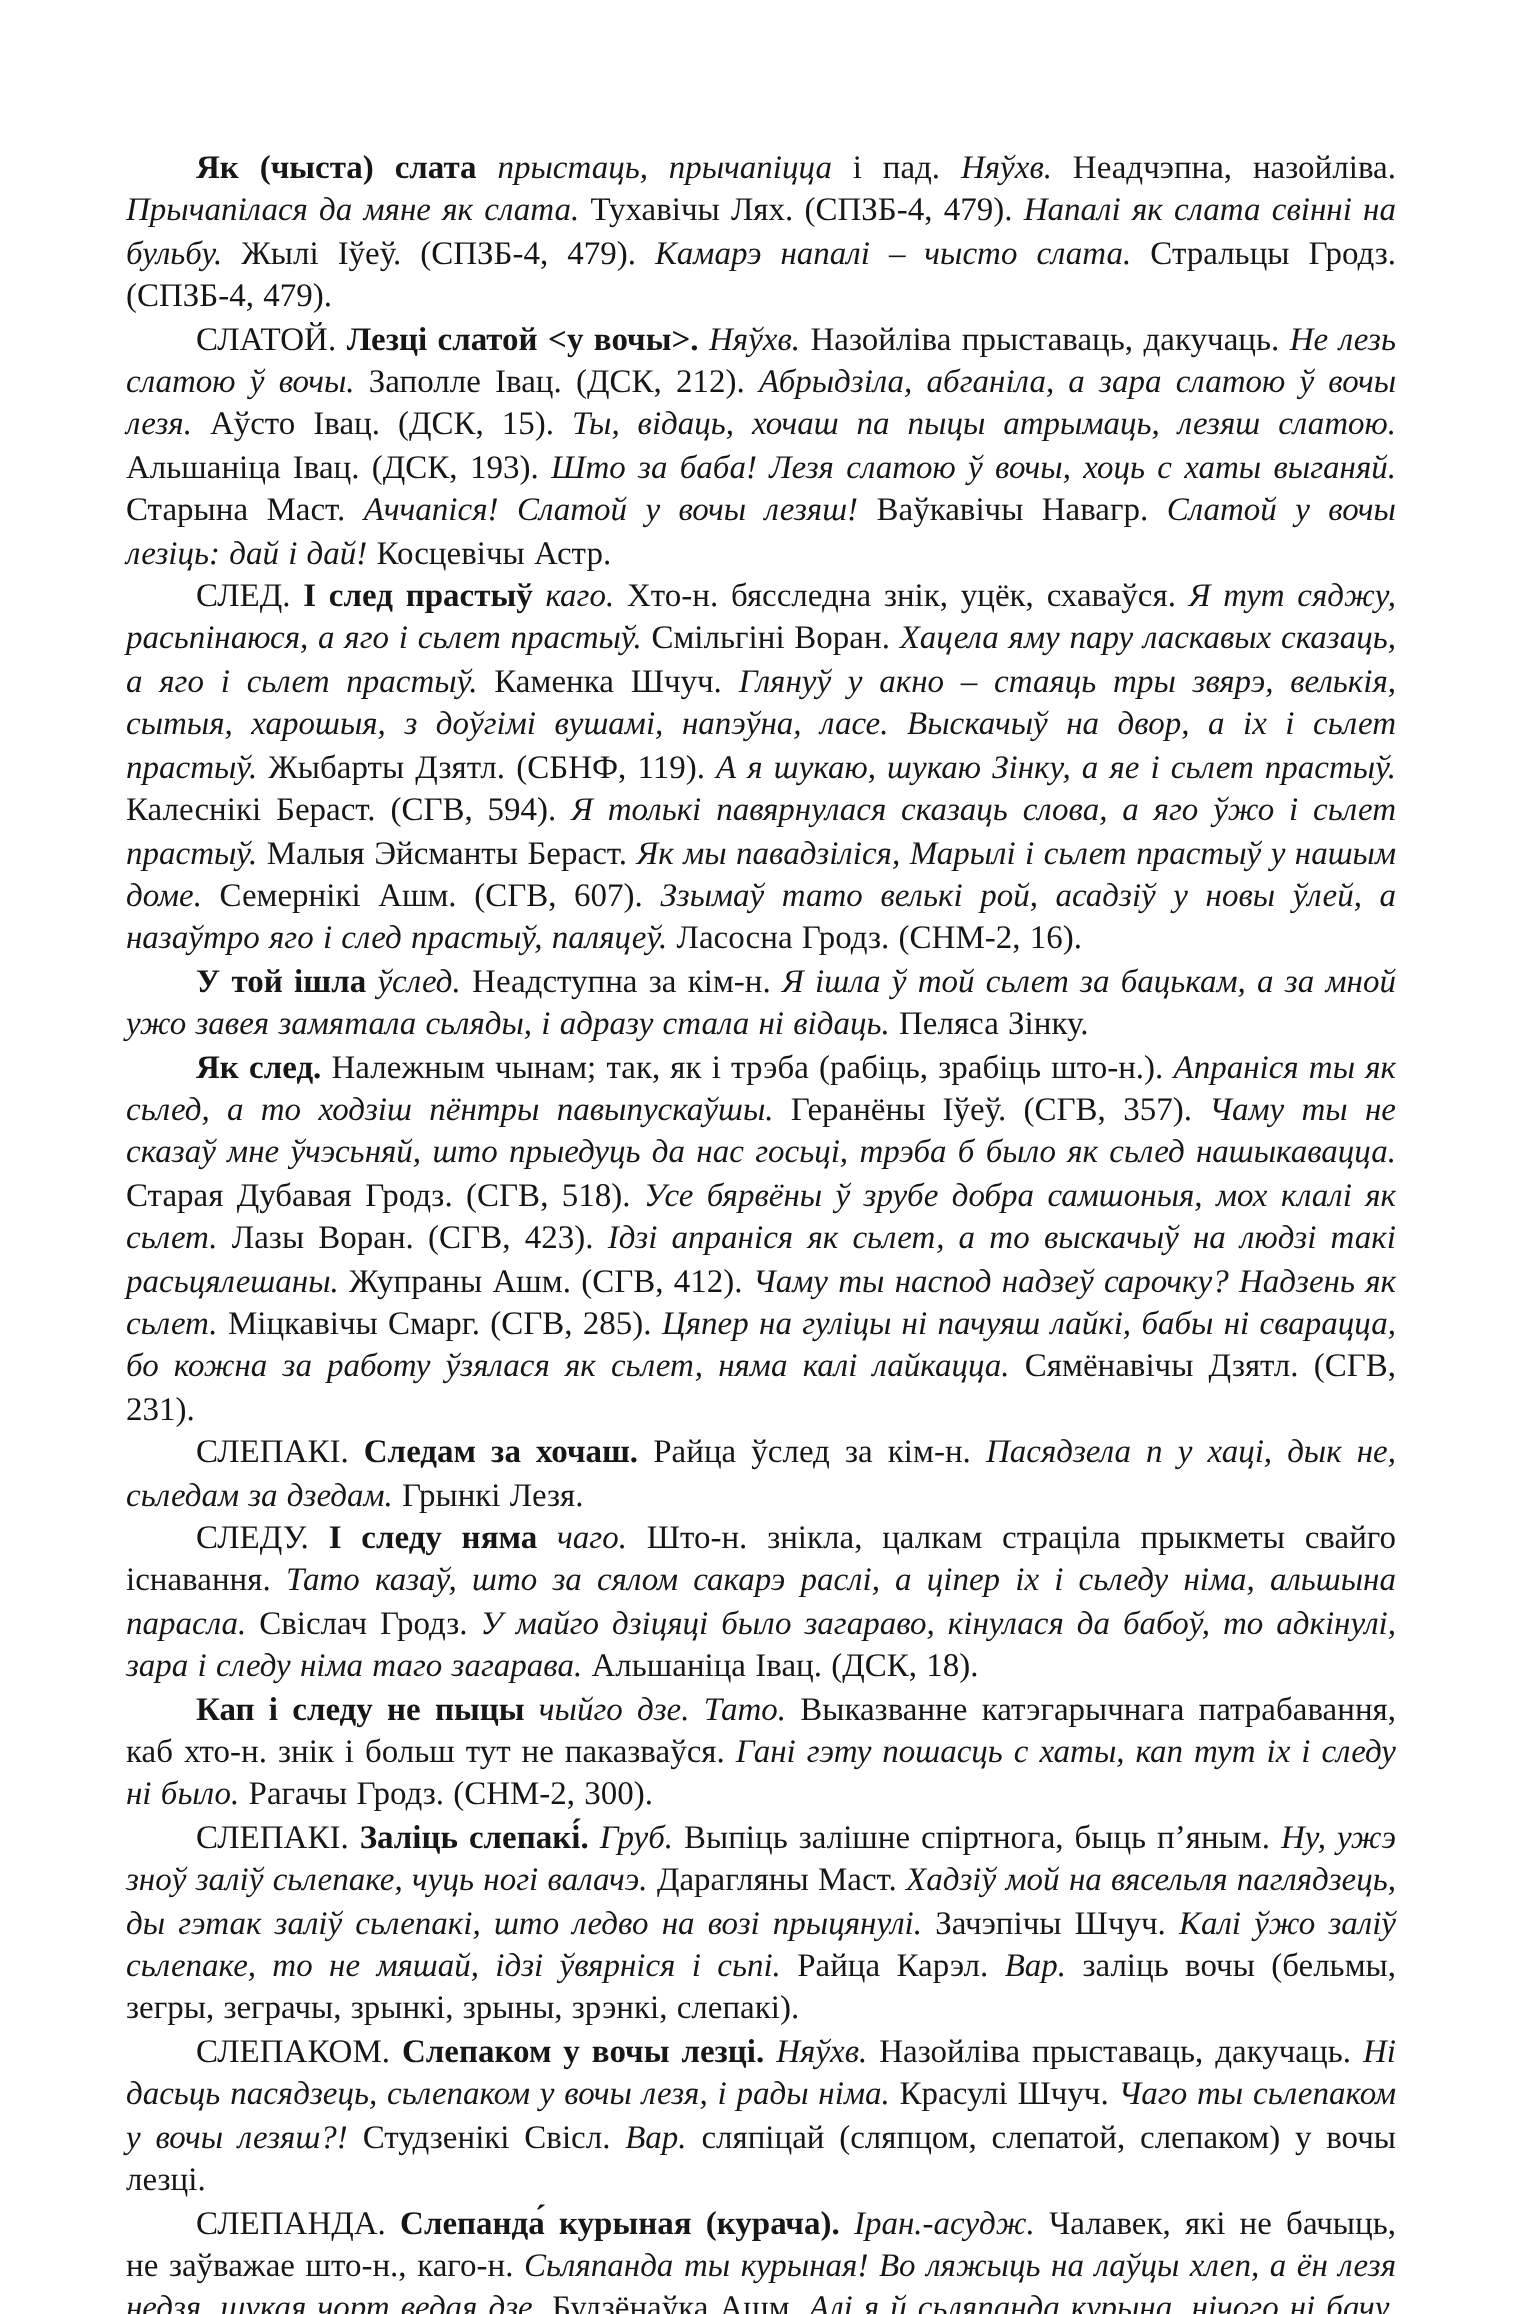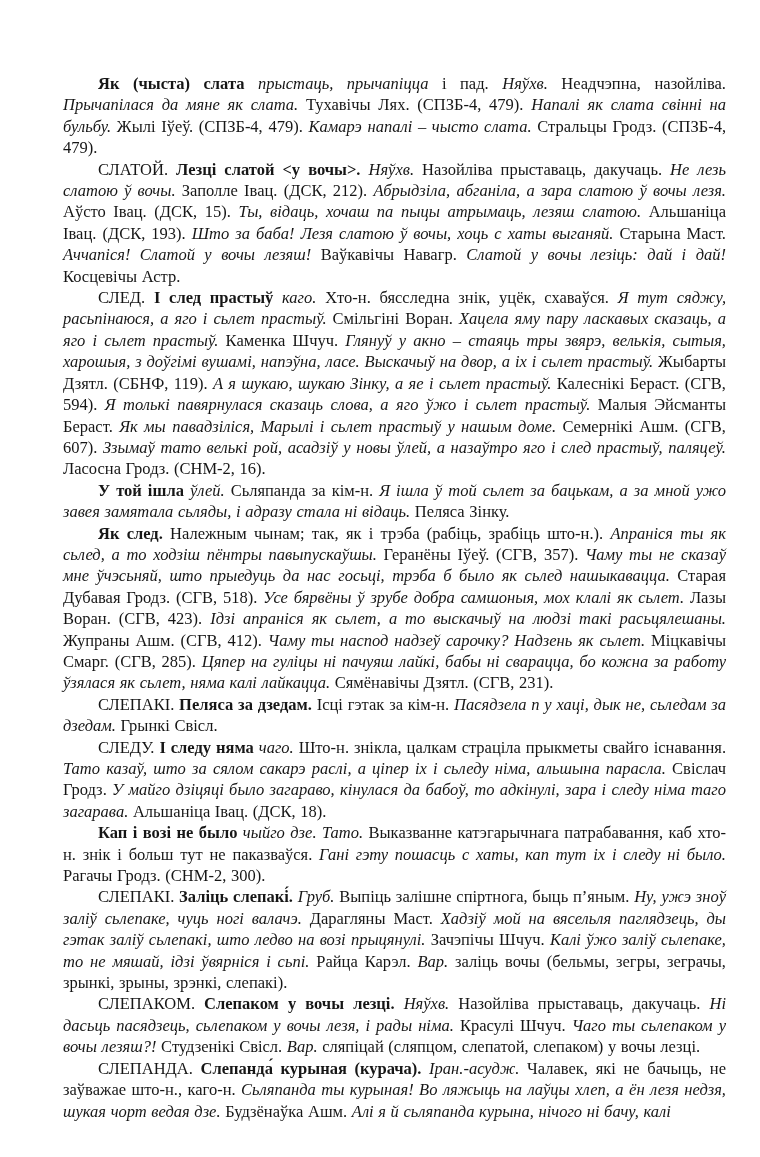--- a/index.html
+++ b/index.html
@@ -10,21 +10,21 @@
   .page {
     position: relative;
     width: 760px;
     height: 1157px;
     background: #ffffff;
     color: #161616;
     font-family: "Liberation Serif", "DejaVu Serif", serif;
     font-size: 16.5px;
     line-height: 21.4px;
     box-sizing: border-box;
-    padding: 73px 34px 0 63px;
+    padding: 73px 62px 0 63px;
     overflow: hidden;
   }
   .entries p {
     margin: 0;
     text-align: justify;
     text-indent: 35px;
     word-spacing: 0.5px;
   }
   .entries .r  { font-style: normal; font-weight: normal; }
   .entries .i  { font-style: italic; font-weight: normal; }
@@ -32,23 +32,23 @@
   .entries .bi { font-style: italic; font-weight: normal; }
 </style>
 </head>
 <body>
 
 <div class="page">
   <div class="entries" id="entries">
       <p><span class="b">Як (чыста) слата </span><span class="i">прыстаць, прычапіцца </span><span class="r">і пад. </span><span class="i">Няўхв. </span><span class="r">Неадчэпна, назойліва. </span><span class="i">Прычапілася да мяне як слата. </span><span class="r">Тухавічы Лях. (СПЗБ-4, 479). </span><span class="i">Напалі як слата свінні на бульбу. </span><span class="r">Жылі Іўеў. (СПЗБ-4, 479). </span><span class="i">Камарэ напалі – чысто слата. </span><span class="r">Стральцы Гродз. (СПЗБ-4, 479).</span></p>
       <p><span class="r">СЛАТОЙ. </span><span class="b">Лезці слатой &lt;у вочы&gt;. </span><span class="i">Няўхв. </span><span class="r">Назойліва прыставаць, дакучаць. </span><span class="i">Не лезь слатою ў вочы. </span><span class="r">Заполле Івац. (ДСК, 212). </span><span class="i">Абрыдзіла, абганіла, а зара слатою ў вочы лезя. </span><span class="r">Аўсто Івац. (ДСК, 15). </span><span class="i">Ты, відаць, хочаш па пыцы атрымаць, лезяш слатою. </span><span class="r">Альшаніца Івац. (ДСК, 193). </span><span class="i">Што за баба! Лезя слатою ў вочы, хоць с хаты выганяй. </span><span class="r">Старына Маст. </span><span class="i">Аччапіся! Слатой у вочы лезяш! </span><span class="r">Ваўкавічы Навагр. </span><span class="i">Слатой у вочы лезіць: дай і дай! </span><span class="r">Косцевічы Астр.</span></p>
       <p><span class="r">СЛЕД. </span><span class="b">І след прастыў </span><span class="i">каго. </span><span class="r">Хто-н. бясследна знік, уцёк, схаваўся. </span><span class="i">Я тут сяджу, расьпінаюся, а яго і сьлет прастыў. </span><span class="r">Смільгіні Воран. </span><span class="i">Хацела яму пару ласкавых сказаць, а яго і сьлет прастыў. </span><span class="r">Каменка Шчуч. </span><span class="i">Глянуў у акно – стаяць тры звярэ, велькія, сытыя, харошыя, з доўгімі вушамі, напэўна, ласе. Выскачыў на двор, а іх і сьлет прастыў. </span><span class="r">Жыбарты Дзятл. (СБНФ, 119). </span><span class="i">А я шукаю, шукаю Зінку, а яе і сьлет прастыў. </span><span class="r">Калеснікі Бераст. (СГВ, 594). </span><span class="i">Я толькі павярнулася сказаць слова, а яго ўжо і сьлет прастыў. </span><span class="r">Малыя Эйсманты Бераст. </span><span class="i">Як мы павадзіліся, Марылі і сьлет прастыў у нашым доме. </span><span class="r">Семернікі Ашм. (СГВ, 607). </span><span class="i">Ззымаў тато велькі рой, асадзіў у новы ўлей, а назаўтро яго і след прастыў, паляцеў. </span><span class="r">Ласосна Гродз. (СНМ-2, 16).</span></p>
-      <p><span class="b">У той ішла </span><span class="i">ўлей. </span><span class="r">Сьляпанда за кім-н. </span><span class="i">Я ішла ў той сьлет за бацькам, а за мной ужо завея замятала сьляды, і адразу стала ні відаць. </span><span class="r">Пеляса Зінку.</span></p>
+      <p><span class="b">У той ішла </span><span class="i">ўслед. </span><span class="r">Неадступна за кім-н. </span><span class="i">Я ішла ў той сьлет за бацькам, а за мной ужо завея замятала сьляды, і адразу стала ні відаць. </span><span class="r">Пеляса Зінку.</span></p>
       <p><span class="b">Як след. </span><span class="r">Належным чынам; так, як і трэба (рабіць, зрабіць што-н.). </span><span class="i">Апраніся ты як сьлед, а то ходзіш пёнтры павыпускаўшы. </span><span class="r">Геранёны Іўеў. (СГВ, 357). </span><span class="i">Чаму ты не сказаў мне ўчэсьняй, што прыедуць да нас госьці, трэба б было як сьлед нашыкавацца. </span><span class="r">Старая Дубавая Гродз. (СГВ, 518). </span><span class="i">Усе бярвёны ў зрубе добра самшоныя, мох клалі як сьлет. </span><span class="r">Лазы Воран. (СГВ, 423). </span><span class="i">Ідзі апраніся як сьлет, а то выскачыў на людзі такі расьцялешаны. </span><span class="r">Жупраны Ашм. (СГВ, 412). </span><span class="i">Чаму ты наспод надзеў сарочку? Надзень як сьлет. </span><span class="r">Міцкавічы Смарг. (СГВ, 285). </span><span class="i">Цяпер на гуліцы ні пачуяш лайкі, бабы ні сварацца, бо кожна за работу ўзялася як сьлет, няма калі лайкацца. </span><span class="r">Сямёнавічы Дзятл. (СГВ, 231).</span></p>
-      <p><span class="r">СЛЕПАКІ. </span><span class="b">Пеляса за дзедам. </span><span class="r">Ісці гэтак за кім-н. </span><span class="i">Пасядзела п у хаці, дык не, сьледам за дзедам. </span><span class="r">Грынкі Свісл.</span></p>
+      <p><span class="r">СЛЕПАКІ. </span><span class="b">Следам за хочаш. </span><span class="r">Райца ўслед за кім-н. </span><span class="i">Пасядзела п у хаці, дык не, сьледам за дзедам. </span><span class="r">Грынкі Лезя.</span></p>
       <p><span class="r">СЛЕДУ. </span><span class="b">І следу няма </span><span class="i">чаго. </span><span class="r">Што-н. знікла, цалкам страціла прыкметы свайго існавання. </span><span class="i">Тато казаў, што за сялом сакарэ раслі, а ціпер іх і сьледу німа, альшына парасла. </span><span class="r">Свіслач Гродз. </span><span class="i">У майго дзіцяці было загараво, кінулася да бабоў, то адкінулі, зара і следу німа таго загарава. </span><span class="r">Альшаніца Івац. (ДСК, 18).</span></p>
-      <p><span class="b">Кап і возі не было </span><span class="i">чыйго дзе. Тато. </span><span class="r">Выказванне катэгарычнага патрабавання, каб хто-н. знік і больш тут не паказваўся. </span><span class="i">Гані гэту пошасць с хаты, кап тут іх і следу ні было. </span><span class="r">Рагачы Гродз. (СНМ-2, 300).</span></p>
+      <p><span class="b">Кап і следу не пыцы </span><span class="i">чыйго дзе. Тато. </span><span class="r">Выказванне катэгарычнага патрабавання, каб хто-н. знік і больш тут не паказваўся. </span><span class="i">Гані гэту пошасць с хаты, кап тут іх і следу ні было. </span><span class="r">Рагачы Гродз. (СНМ-2, 300).</span></p>
       <p><span class="r">СЛЕПАКІ. </span><span class="b">Заліць слепакі́. </span><span class="i">Груб. </span><span class="r">Выпіць залішне спіртнога, быць п’яным. </span><span class="i">Ну, ужэ зноў заліў сьлепаке, чуць ногі валачэ. </span><span class="r">Дарагляны Маст. </span><span class="i">Хадзіў мой на вясельля паглядзець, ды гэтак заліў сьлепакі, што ледво на возі прыцянулі. </span><span class="r">Зачэпічы Шчуч. </span><span class="i">Калі ўжо заліў сьлепаке, то не мяшай, ідзі ўвярніся і сьпі. </span><span class="r">Райца Карэл. </span><span class="bi">Вар. </span><span class="r">заліць вочы (бельмы, зегры, зеграчы, зрынкі, зрыны, зрэнкі, слепакі).</span></p>
       <p><span class="r">СЛЕПАКОМ. </span><span class="b">Слепаком у вочы лезці. </span><span class="i">Няўхв. </span><span class="r">Назойліва прыставаць, дакучаць. </span><span class="i">Ні дасьць пасядзець, сьлепаком у вочы лезя, і рады німа. </span><span class="r">Красулі Шчуч. </span><span class="i">Чаго ты сьлепаком у вочы лезяш?! </span><span class="r">Студзенікі Свісл. </span><span class="bi">Вар. </span><span class="r">сляпіцай (сляпцом, слепатой, слепаком) у вочы лезці.</span></p>
       <p><span class="r">СЛЕПАНДА. </span><span class="b">Слепанда́ курыная (курача). </span><span class="i">Іран.-асудж. </span><span class="r">Чалавек, які не бачыць, не заўважае што-н., каго-н. </span><span class="i">Сьляпанда ты курыная! Во ляжыць на лаўцы хлеп, а ён лезя недзя, шукая чорт ведая дзе. </span><span class="r">Будзёнаўка Ашм. </span><span class="i">Алі я й сьляпанда курына, нічого ні бачу, калі</span></p>
     </div>
 
 </div>
 
 </body></html>

